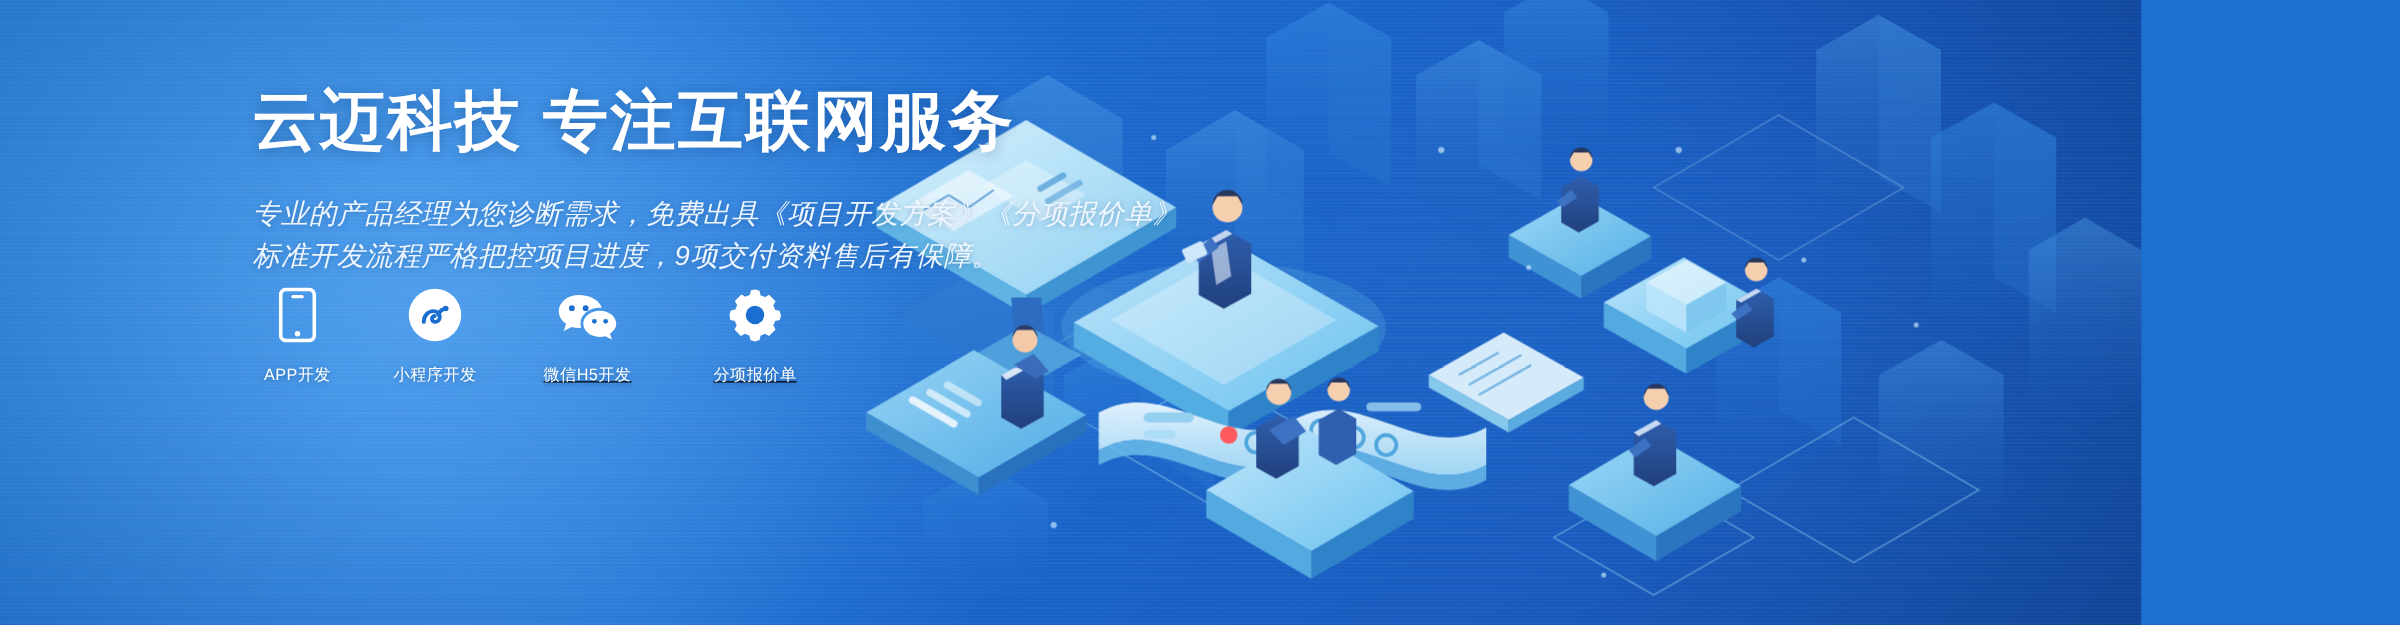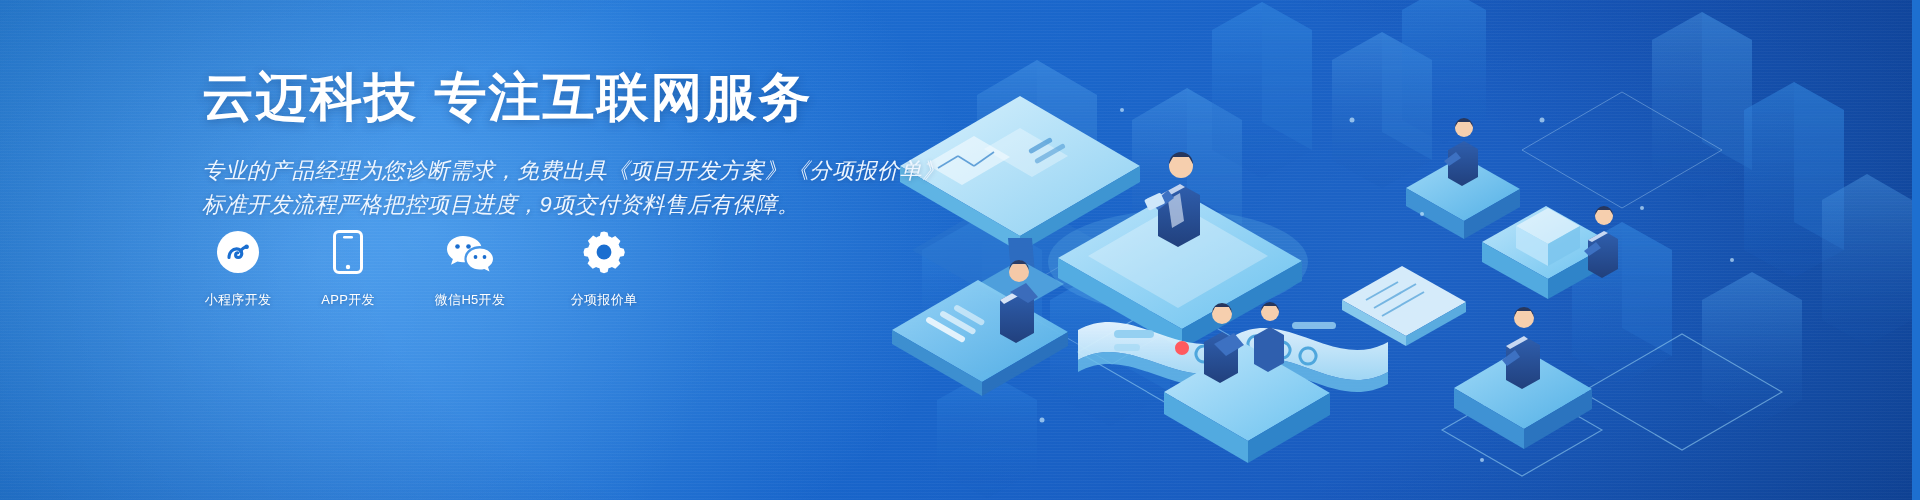--- a/index.html
+++ b/index.html
@@ -4,21 +4,21 @@
 <style>
   * { margin:0; padding:0; box-sizing:border-box; }
   html,body { width:1920px; height:500px; overflow:hidden; }
   body {
     font-family:"Liberation Sans","DejaVu Sans",sans-serif;
     background:#1d6fd0;
   }
 
   .banner{
     position:relative;
-    width:1912px;height:500px;
+    width:1713px;height:500px;
     overflow:hidden;
     background:
       radial-gradient(ellipse 900px 620px at 22% 46%, rgba(86,168,240,.55) 0%, rgba(86,168,240,0) 62%),
       radial-gradient(ellipse 1100px 700px at 72% 52%, rgba(36,110,205,.55) 0%, rgba(36,110,205,0) 66%),
       linear-gradient(118deg,#2a86e0 0%,#1f74d6 26%,#1763c9 52%,#1452b8 74%,#10479f 100%);
   }
   
   .scan{
     position:absolute;inset:0;
     background:repeating-linear-gradient(to bottom,
@@ -63,21 +63,21 @@
     position:absolute;left:202px;top:228px;
     display:flex;align-items:flex-end;gap:38px;z-index:12;
   }
   .svc{ width:72px; display:flex; flex-direction:column; align-items:center; cursor:pointer; }
   .svc .ic{ height:46px; display:flex; align-items:flex-end; justify-content:center; }
   .svc .ic svg{ display:block; }
   .svc .lb{
     margin-top:17px;color:#ffffff;font-size:13px;white-space:nowrap;letter-spacing:.3px;
     text-shadow:0 1px 4px rgba(3,35,85,.35);
   }
-  .svc-wide{ width:96px; }
+  .svc-wide{ width:96px;text-decoration:underline; }
 
   
   .art{ position:absolute; right:0; top:0; width:1030px; height:500px; z-index:6; }
 </style>
 </head>
 <body>
 
 <div class="banner">
 
   <div class="glow-l"></div>
@@ -316,39 +316,39 @@
     <div class="sub">
       <div class="sub-line">专业的产品经理为您诊断需求，免费出具《项目开发方案》《分项报价单》</div>
       <div class="sub-line">标准开发流程严格把控项目进度，9项交付资料售后有保障。</div>
     </div>
   </div>
 
   <div class="services">
 
     <div class="svc">
       <span class="ic">
+        <svg width="30" height="44" viewBox="0 0 30 44">
+          <rect x="1.5" y="1.5" width="27" height="41" rx="4.5" fill="none" stroke="#ffffff" stroke-width="3"></rect>
+          <rect x="10" y="6" width="10" height="2.6" rx="1.3" fill="#ffffff"></rect>
+          <circle cx="15" cy="37" r="2.2" fill="#ffffff"></circle>
+        </svg>
+      </span>
+      <span class="lb">APP开发</span>
+    </div>
+
+    <div class="svc">
+      <span class="ic">
         <svg width="44" height="44" viewBox="0 0 44 44">
           <circle cx="22" cy="22" r="21" fill="#ffffff"></circle>
           <path d="M13 27.5c0-5 3.6-8.6 7.6-8.6 3.1 0 5.2 2 5.2 4.6 0 2.3-1.6 4-3.6 4-1.5 0-2.6-1-2.6-2.4 0-1.3 1-2.3 2.2-2.3" fill="none" stroke="#1a6ed0" stroke-width="3.1" stroke-linecap="round"></path>
           <path d="M31 17c-3 0-5.3 2.1-6.4 4.6" fill="none" stroke="#1a6ed0" stroke-width="3.1" stroke-linecap="round"></path>
           <circle cx="30.6" cy="16.8" r="2.2" fill="#1a6ed0"></circle>
         </svg>
       </span>
       <span class="lb">小程序开发</span>
-    </div>
-
-    <div class="svc">
-      <span class="ic">
-        <svg width="30" height="44" viewBox="0 0 30 44">
-          <rect x="1.5" y="1.5" width="27" height="41" rx="4.5" fill="none" stroke="#ffffff" stroke-width="3"></rect>
-          <rect x="10" y="6" width="10" height="2.6" rx="1.3" fill="#ffffff"></rect>
-          <circle cx="15" cy="37" r="2.2" fill="#ffffff"></circle>
-        </svg>
-      </span>
-      <span class="lb">APP开发</span>
     </div>
 
     <div class="svc svc-wide">
       <span class="ic">
         <svg width="52" height="44" viewBox="0 0 52 44">
           <path d="M19 6C10.2 6 3 11.8 3 19c0 4 2.3 7.6 5.9 10L7 34.8l6.4-3.3c1.8.5 3.7.8 5.6.8.7 0 1.4 0 2-.1-.4-1.1-.6-2.3-.6-3.5 0-7 6.8-12.6 15.2-12.6.6 0 1.2 0 1.7.1C35.8 10.4 28.2 6 19 6z" fill="#ffffff"></path>
           <circle cx="13.5" cy="16.5" r="2.3" fill="#1a6ed0"></circle>
           <circle cx="24.5" cy="16.5" r="2.3" fill="#1a6ed0"></circle>
           <path d="M49 29c0-5.8-5.9-10.5-13.2-10.5S22.6 23.2 22.6 29c0 5.8 5.9 10.5 13.2 10.5 1.6 0 3.1-.2 4.5-.6l5.2 2.7-1.5-4.7C47 34.9 49 32.2 49 29z" fill="#ffffff"></path>
           <circle cx="31.5" cy="27" r="1.9" fill="#1a6ed0"></circle>

